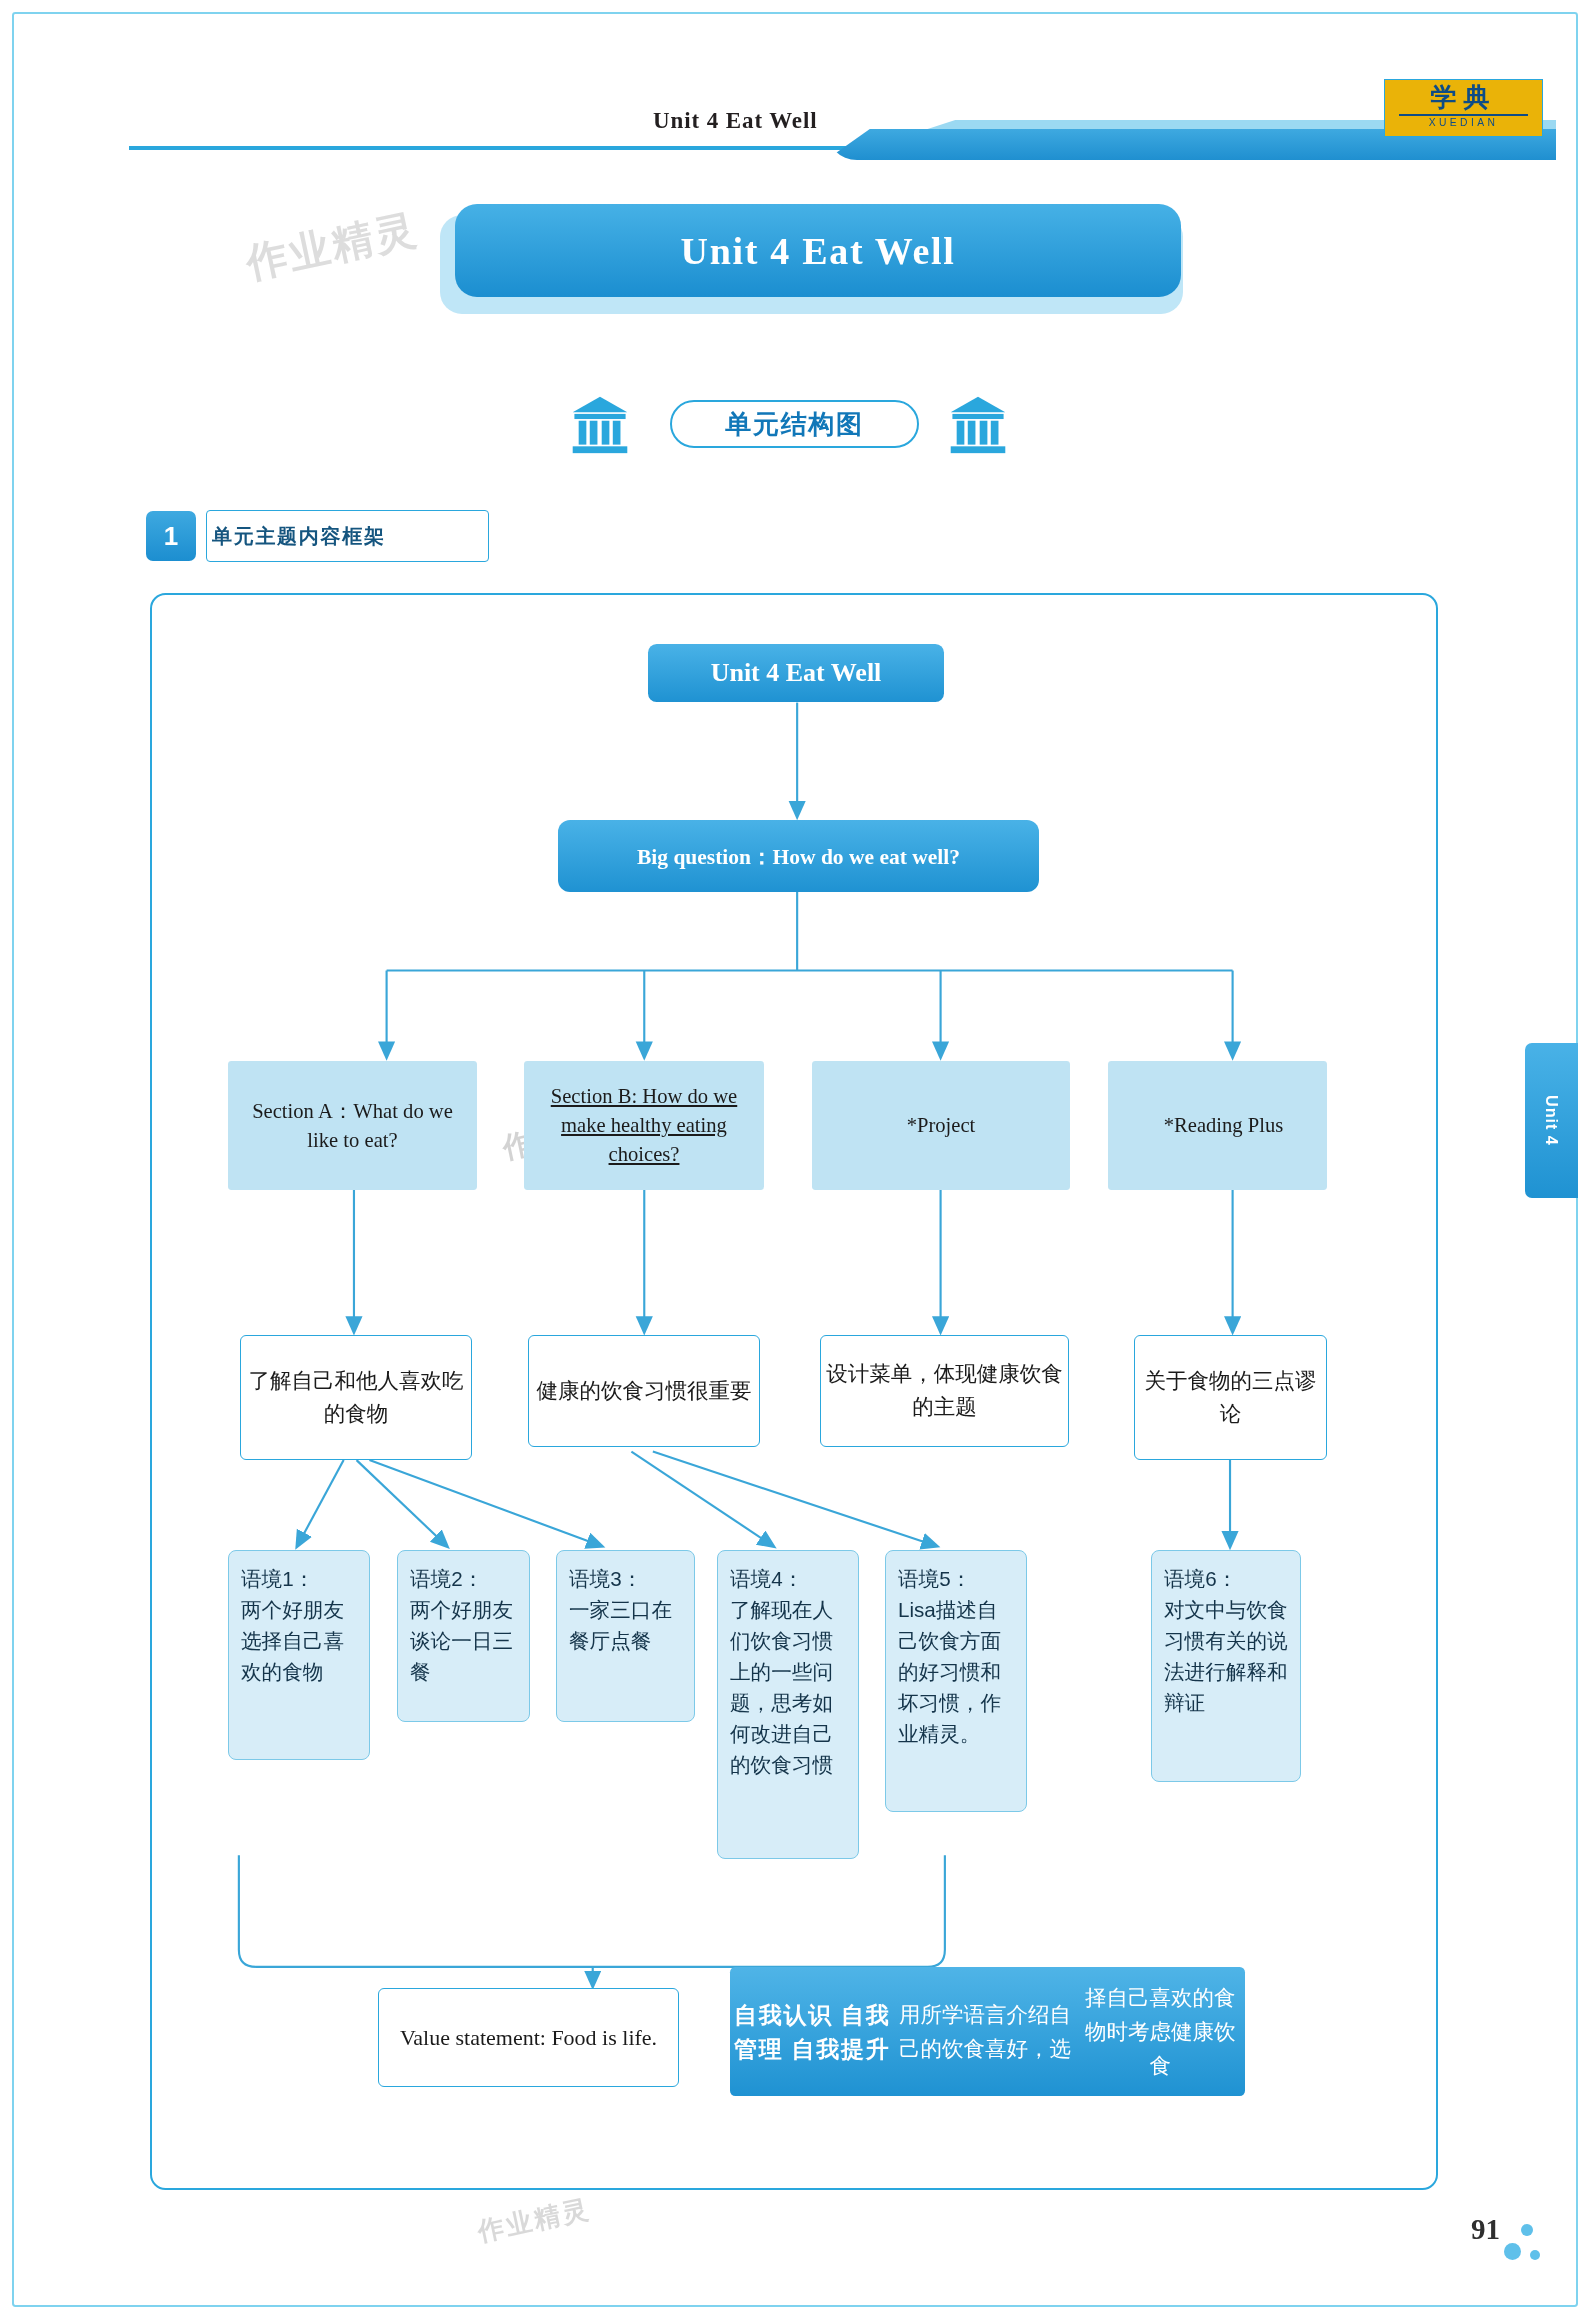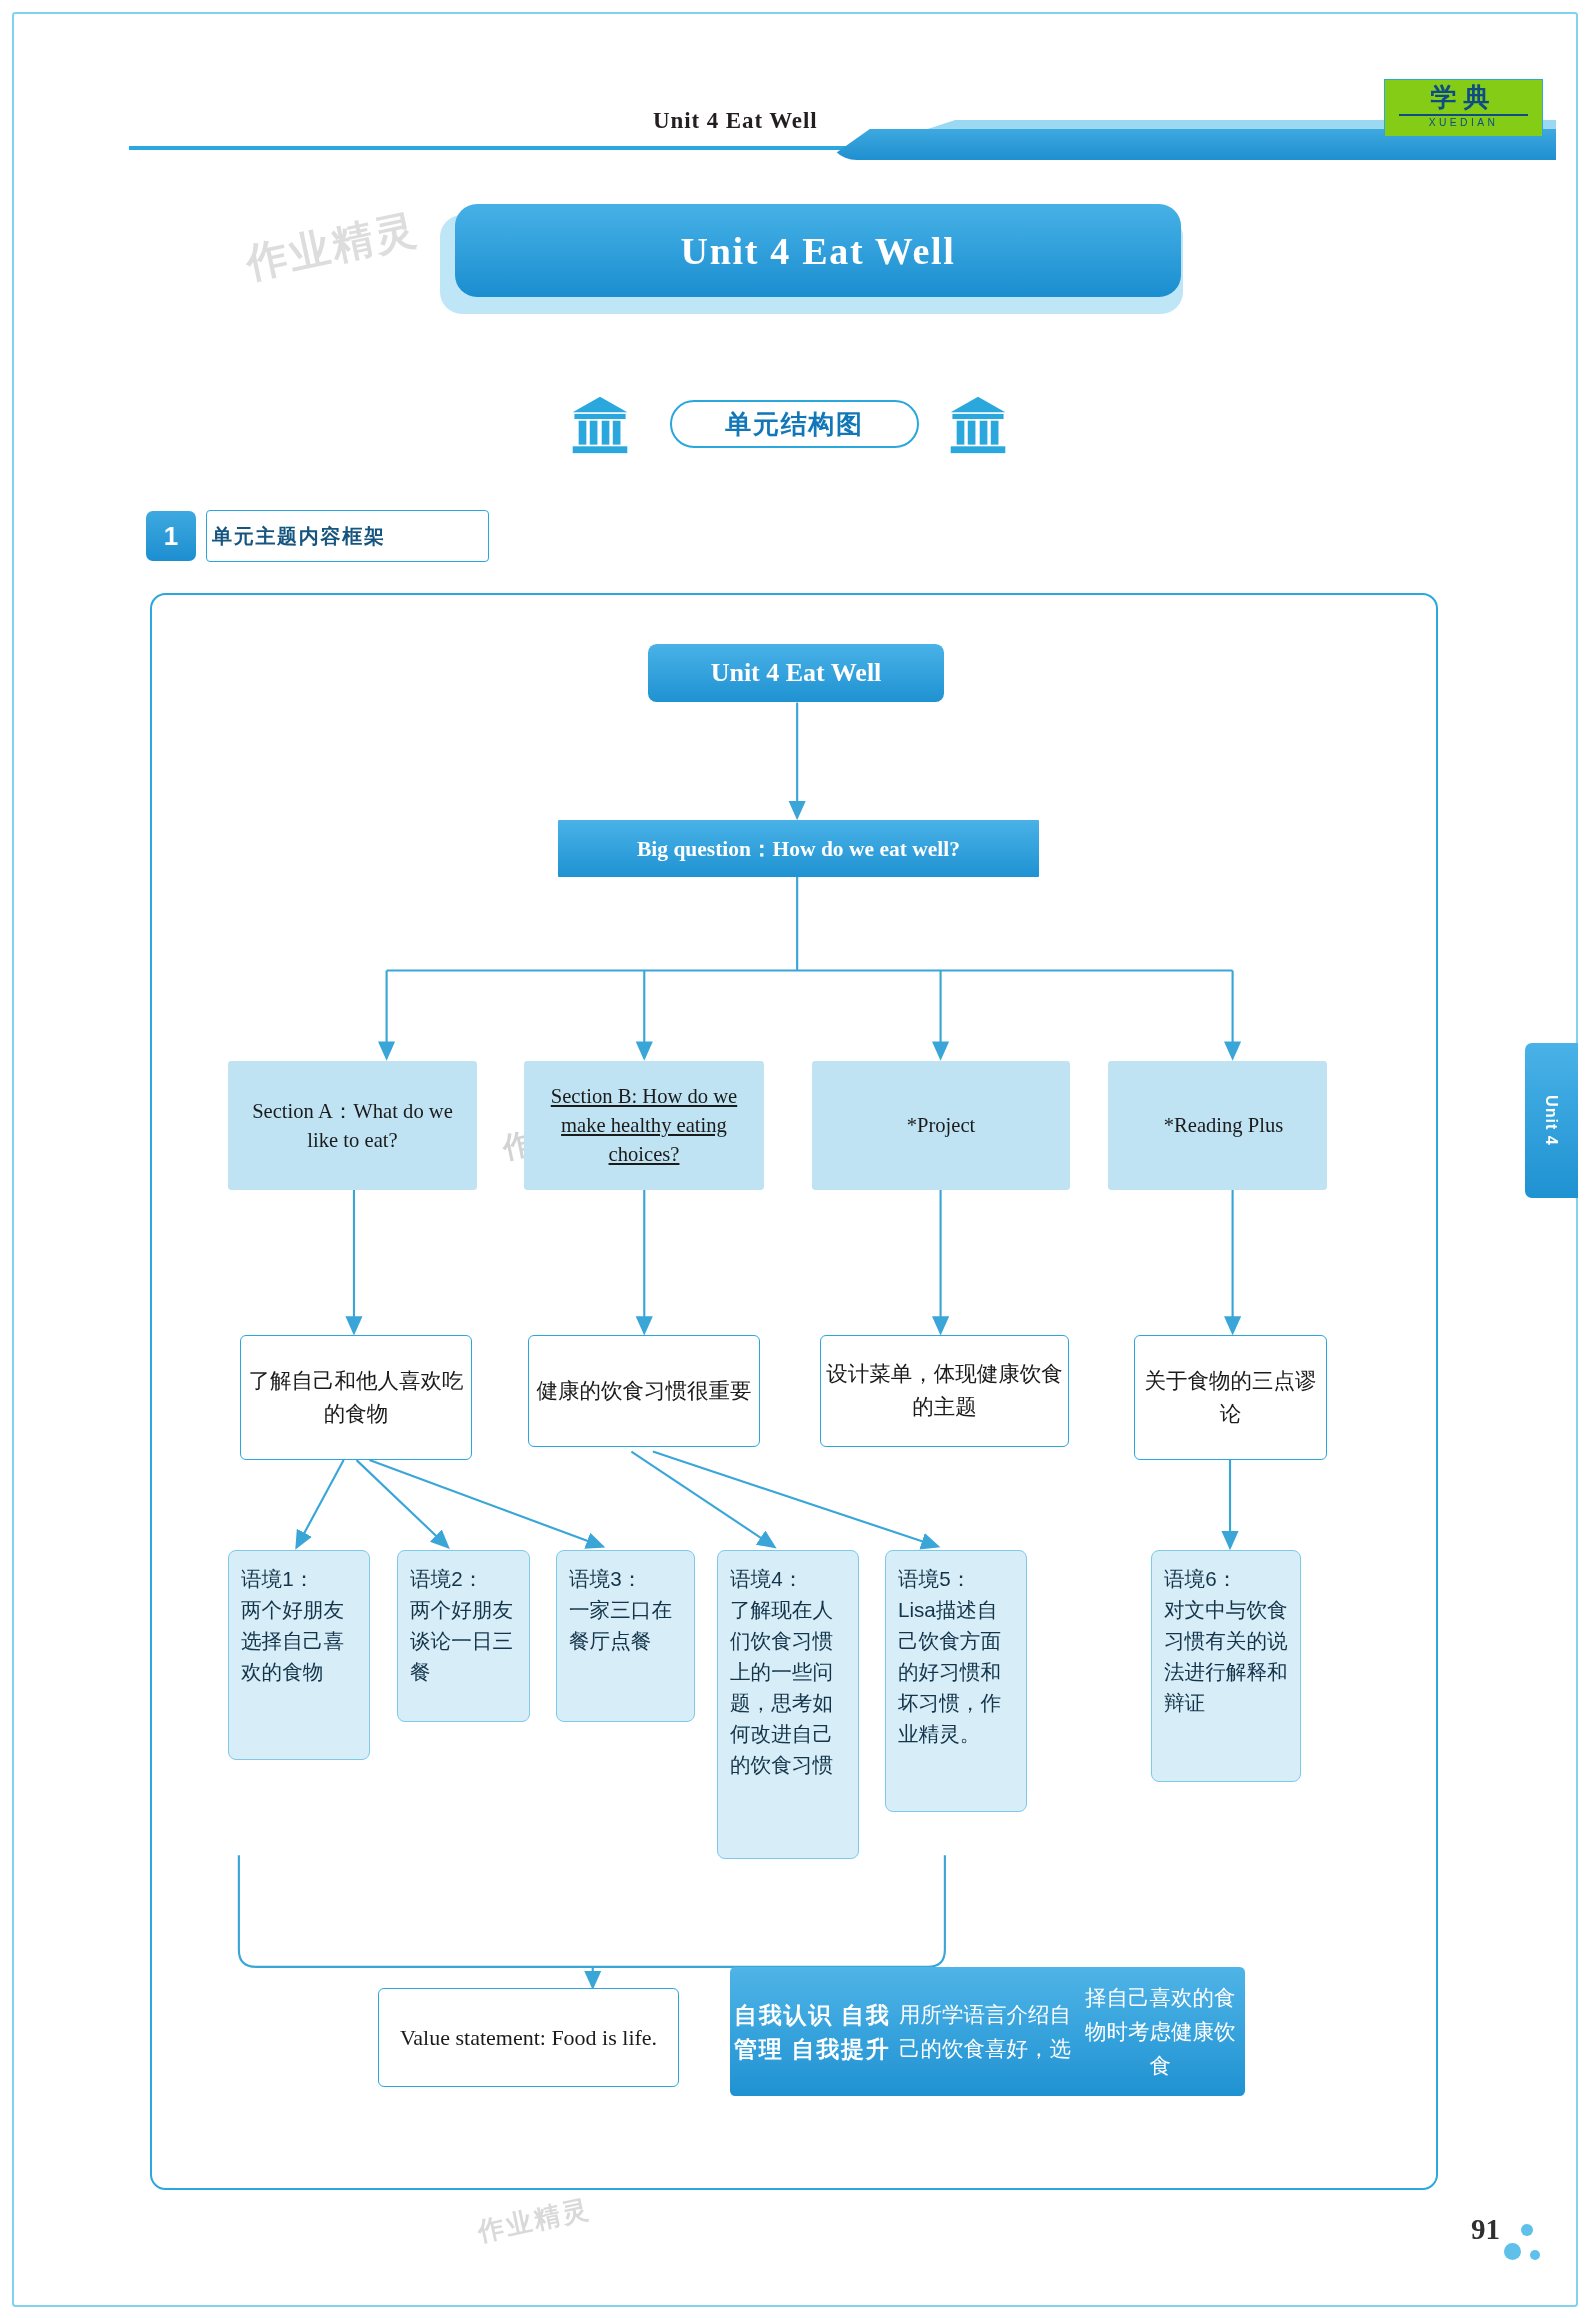--- a/index.html
+++ b/index.html
@@ -29,21 +29,21 @@
     border-radius:0 0 0 34px;
     clip-path:polygon(6% 0,100% 0,100% 100%,0 100%);
   }
   .logo-ribbon2{
     position:absolute;right:34px;top:120px;width:653px;height:17px;
     background:#9bd9f2;
     clip-path:polygon(8% 0,100% 0,100% 100%,0 100%);
   }
   .logo-card{
     position:absolute;right:47px;top:79px;width:159px;height:58px;
-    background:#84cc16;border:1.7px solid #2aa7dd;box-sizing:border-box;
+    background:#eab308;border:1.7px solid #2aa7dd;box-sizing:border-box;
     text-align:center;
   }
   .logo-cn{font-family:"Liberation Serif",serif;font-weight:bold;font-size:26px;color:#0e4c86;letter-spacing:6.9px;line-height:29px;padding-top:3.4px;}
   .logo-bar{width:129px;height:1.7px;background:#0e4c86;margin:1.7px auto;}
   .logo-en{font-size:10.3px;color:#0e4c86;letter-spacing:3.4px;}
 
   
   .unit-banner-shadow{
     position:absolute;left:440px;top:215px;width:743px;height:99px;
     background:#bfe6f7;border-radius:22px;
@@ -111,21 +111,21 @@
   }
   .white-box{
     background:#ffffff;border:1.7px solid #2aa7dd;border-radius:6px;color:#1b1b1b;
   }
   .pale-box{
     background:#d7edf8;border:1.7px solid #7cc9e8;border-radius:8px;color:#14344a;
     align-items:flex-start;text-align:left;
   }
 
   .n-unit{left:648px;top:644px;width:296px;height:58px;font-size:26px;}
-  .n-bigq{left:558px;top:820px;width:481px;height:57px;border-radius:1px;font-size:21.5px;}
+  .n-bigq{left:558px;top:820px;width:481px;height:72px;border-radius:12px;font-size:21.5px;}
 
   .n-secA{left:228px;top:1061px;width:249px;height:129px;font-size:20.6px;line-height:29px;padding:0 8.6px;}
   .n-secB{left:524px;top:1061px;width:240px;height:129px;font-size:20.6px;line-height:29px;padding:0 6.9px;text-decoration:underline;}
   .n-proj{left:812px;top:1061px;width:258px;height:129px;font-size:20.6px;}
   .n-read{left:1108px;top:1061px;width:219px;height:129px;font-size:20.6px;padding-left:12px;}
 
   .n-w1{left:240px;top:1335px;width:232px;height:125px;font-size:21.5px;line-height:33px;}
   .n-w2{left:528px;top:1335px;width:232px;height:112px;font-size:21.5px;line-height:33px;}
   .n-w3{left:820px;top:1335px;width:249px;height:112px;font-size:21.5px;line-height:33px;}
   .n-w4{left:1134px;top:1335px;width:193px;height:125px;font-size:21.5px;line-height:33px;}

